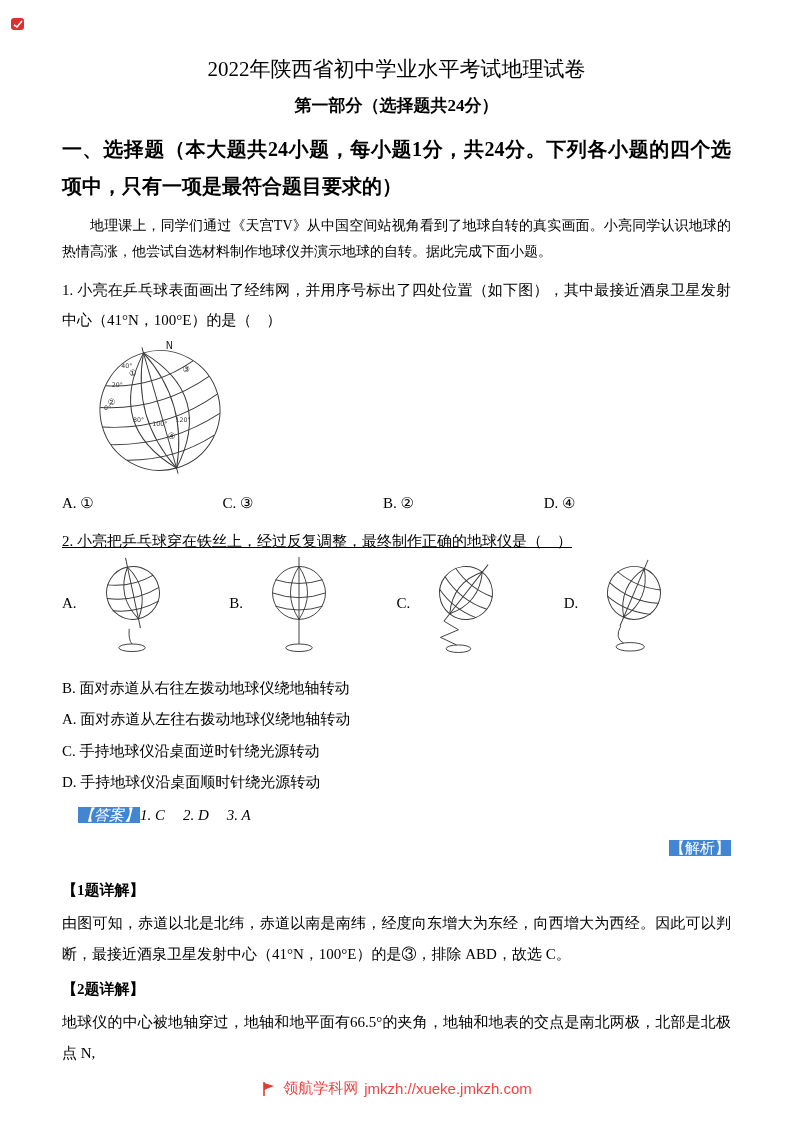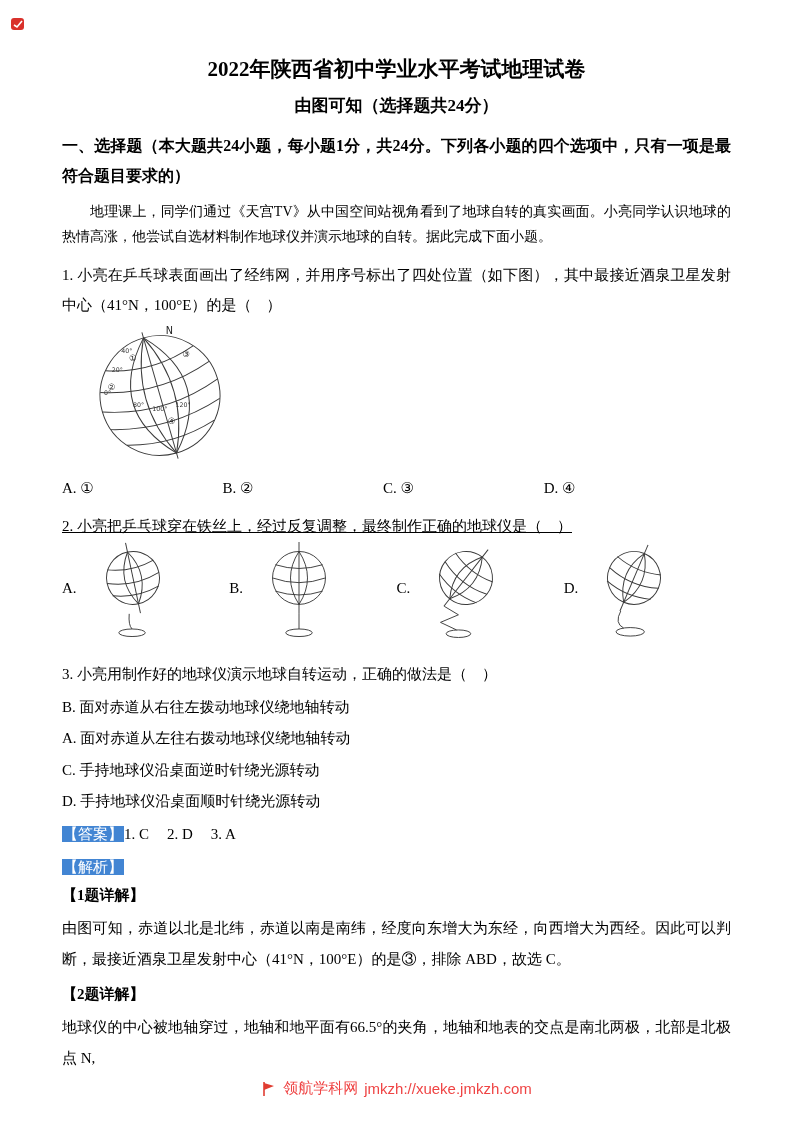--- a/index.html
+++ b/index.html
@@ -8,39 +8,39 @@
     width:793px;height:1122px;
     box-sizing:border-box;
     background:#ffffff;
     padding:50px 62px 0 62px;
     font-family:"Liberation Serif","DejaVu Serif",serif;
     color:#000;
     font-size:15px;
     overflow:hidden;
   }
   .corner-mark{position:absolute;top:16px;left:10px;width:16px;height:16px;}
-  h1.title{font-size:21px;font-weight:700;text-align:center;margin:6px 0 12px 0;line-height:1.3;}
+  h1.title{font-size:21px;font-weight:400;text-align:center;margin:6px 0 12px 0;line-height:1.3;}
   h2.part{font-size:17px;font-weight:700;text-align:center;margin:0 0 14px 0;line-height:1.3;}
   p{margin:0;}
-  .section-heading{font-weight:700;font-size:16px;line-height:1.85;margin:0 0 8px 0;text-align:justify;}
+  .section-heading{font-weight:700;font-size:20px;line-height:1.85;margin:0 0 8px 0;text-align:justify;}
   .intro{font-size:14px;line-height:1.85;text-indent:2em;margin:0 0 10px 0;text-align:justify;}
   .qtext{line-height:2.0;margin:0 0 2px 0;text-align:justify;}
   .figure-wrap{margin:2px 0 6px 18px;}
   .options-row{display:flex;margin:0 0 14px 0;}
   .options-row .opt{width:24%;line-height:1.5;}
   .q2text{line-height:1.6;margin:0 0 0 0;text-decoration:underline;}
   .globes-row{display:flex;align-items:flex-end;margin:0 0 12px 0;}
   .globe-cell{flex:1;display:flex;align-items:center;}
   .globe-cell .opt-label{margin:0 4px 10px 0;}
   .q3text{line-height:1.6;margin:0 0 10px 0;}
   .q3opt{line-height:1.5;margin:0 0 9px 0;}
-  .answer-line{line-height:1.6;margin:2px 0 9px 0;}
+  .answer-line{line-height:1.6;margin:2px 0 9px 16px;font-style:italic;}
   .chip{background:#4285d3;color:#fff;padding:0 1px;}
   .answer-item{margin-right:18px;}
-  .analysis-line{line-height:1.6;margin:0 0 4px 0;}
+  .analysis-line{line-height:1.6;margin:0 0 18px 0;text-align:right;}
   .detail-label{font-weight:700;line-height:1.6;margin:0 0 6px 0;}
   .detail-text{line-height:2.1;margin:0 0 6px 0;text-align:justify;}
   .footer{
     position:absolute;left:0;right:0;bottom:24px;
     display:flex;justify-content:center;align-items:center;gap:6px;
     color:#ef4444;font-size:15px;
     font-family:"Liberation Sans","DejaVu Sans",sans-serif;
   }
   svg text{font-family:"DejaVu Sans","Liberation Sans",sans-serif;}
   .gnum{font-size:9px;fill:#222;}
@@ -51,21 +51,21 @@
 <body>
 
 <div class="page">
 
   <svg class="corner-mark" viewBox="0 0 16 16">
     <rect x="1" y="2" width="13" height="12" rx="3" fill="#d9312b"></rect>
     <path d="M4,9 L7,11 L12,5" stroke="#fff" stroke-width="1.6" fill="none"></path>
   </svg>
 
   <h1 class="title">2022年陕西省初中学业水平考试地理试卷</h1>
-  <h2 class="part">由图可知（选择题共24分）</h2>
+  <h2 class="part">第一部分（选择题共24分）</h2>
 
   <p class="section-heading">一、选择题（本大题共24小题，每小题1分，共24分。下列各小题的四个选项中，只有一项是最符合题目要求的）</p>
 
   <p class="intro">地理课上，同学们通过《天宫TV》从中国空间站视角看到了地球自转的真实画面。小亮同学认识地球的热情高涨，他尝试自选材料制作地球仪并演示地球的自转。据此完成下面小题。</p>
 
   <p class="qtext">1. 小亮在乒乓球表面画出了经纬网，并用序号标出了四处位置（如下图），其中最接近酒泉卫星发射中心（41°N，100°E）的是（　）</p>
 
   <div class="figure-wrap">
     <svg width="160" height="145" viewBox="0 0 160 150">
       <g transform="rotate(-16 80 76)" stroke="#3a3a3a" stroke-width="1" fill="none">
@@ -90,22 +90,22 @@
       <text class="gdeg" x="30" y="52">20°</text>
       <text class="gdeg" x="22" y="76">0°</text>
       <text class="gdeg" x="52" y="88">80°</text>
       <text class="gdeg" x="72" y="92">100°</text>
       <text class="gdeg" x="96" y="88">120°</text>
     </svg>
   </div>
 
   <div class="options-row">
     <span class="opt">A. ①</span>
+    <span class="opt">C. ③</span>
     <span class="opt">B. ②</span>
-    <span class="opt">C. ③</span>
     <span class="opt">D. ④</span>
   </div>
 
   <p class="q2text">2. 小亮把乒乓球穿在铁丝上，经过反复调整，最终制作正确的地球仪是（　）</p>
 
   <div class="globes-row">
 
     <div class="globe-cell">
       <span class="opt-label">A.</span>
       <svg width="104" height="112" viewBox="0 0 110 118">
@@ -169,21 +169,20 @@
           <path d="M55,14 Q37,42 55,70"></path>
           <path d="M55,14 Q73,42 55,70"></path>
         </g>
         <path d="M41,77 Q34,90 44,95" stroke="#3a3a3a" fill="none"></path>
         <ellipse cx="51" cy="99" rx="15" ry="4.5" stroke="#3a3a3a" fill="none"></ellipse>
       </svg>
     </div>
 
   </div>
 
-  <p class="q3text">3. 小亮用制作好的地球仪演示地球自转运动，正确的做法是（　）</p>
   <p class="q3opt">B. 面对赤道从右往左拨动地球仪绕地轴转动</p>
   <p class="q3opt">A. 面对赤道从左往右拨动地球仪绕地轴转动</p>
   <p class="q3opt">C. 手持地球仪沿桌面逆时针绕光源转动</p>
   <p class="q3opt">D. 手持地球仪沿桌面顺时针绕光源转动</p>
 
   <p class="answer-line">
     <span class="chip">【答案】</span><span class="answer-item">1. C</span><span class="answer-item">2. D</span><span class="answer-item">3. A</span>
   </p>
 
   <p class="analysis-line">

